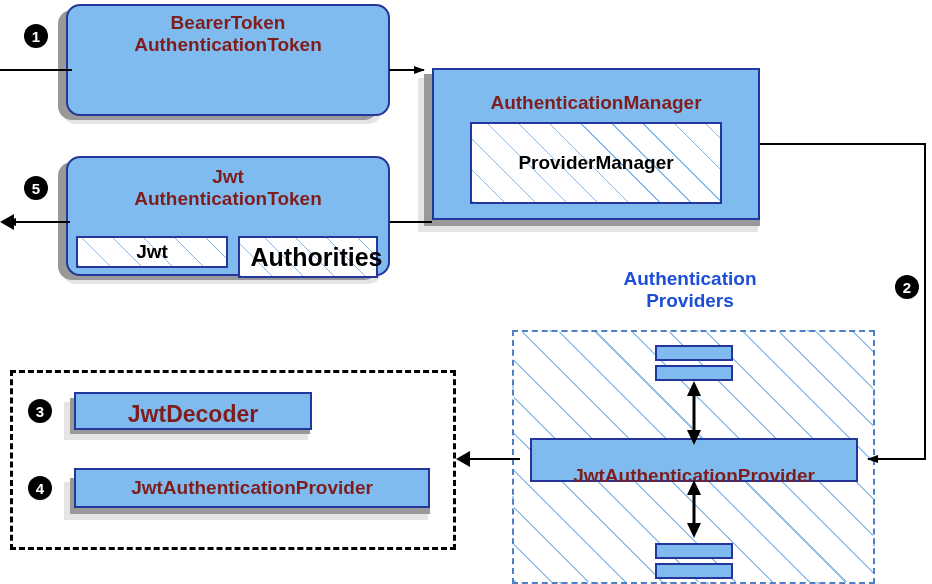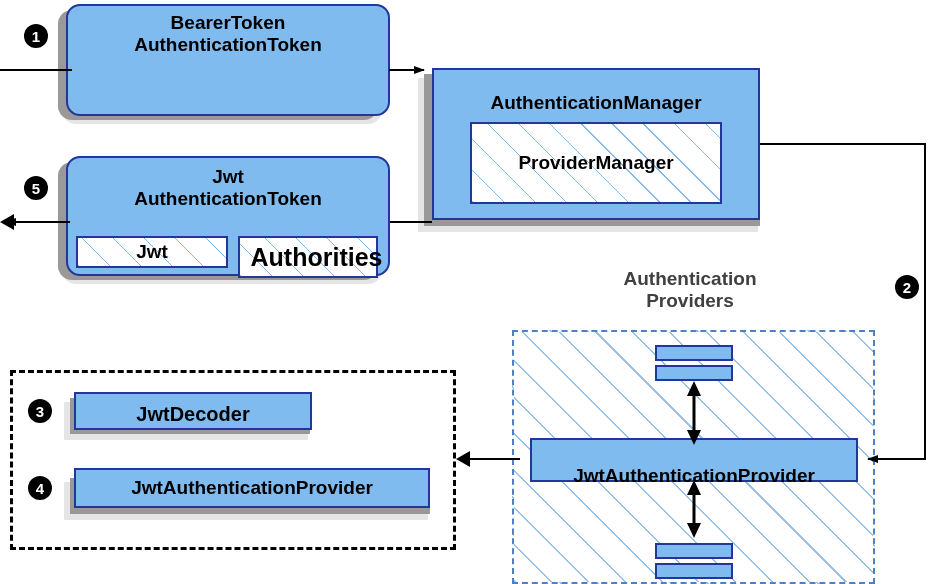--- a/index.html
+++ b/index.html
@@ -39,21 +39,21 @@
     align-items: center;
     color: #000000;
     font-weight: bold;
   }
   .node.rounded { border-radius: 14px; }
 
   .node-title {
     text-align: center;
     line-height: 1.15;
     font-weight: bold;
-    color: #000000;
+    color: #7f1d1d;
   }
 
   
   .slot {
     position: absolute;
     box-sizing: border-box;
     background-color: #ffffff;
     background-image: repeating-linear-gradient(
         45deg,
         rgba(125,180,235,0.95) 0px,
@@ -125,21 +125,21 @@
     left: 0; top: 0;
     width: 932px; height: 584px;
     z-index: 6;
     pointer-events: none;
   }
 
   .region-label {
     position: absolute;
     text-align: center;
     font-weight: bold;
-    color: #404040;
+    color: #1d4ed8;
     line-height: 1.15;
     z-index: 5;
   }
 </style>
 </head>
 <body>
 
 <div id="canvas">
 
   <svg id="wires" viewBox="0 0 932 584" width="932" height="584">
@@ -228,21 +228,21 @@
   <div class="shadow-dark" style="left:522px; top:446px; width:336px; height:44px;"></div>
   <div class="node" style="left:530px; top:438px; width:328px; height:44px; justify-content:center;">
     <div class="node-title" style="font-size:19px;margin-top:32px;">JwtAuthenticationProvider</div>
   </div>
 
   <div class="dash-region" style="left:10px; top:370px; width:446px; height:180px;"></div>
 
   <div class="shadow-light" style="left:64px; top:402px; width:244px; height:38px;"></div>
   <div class="shadow-dark" style="left:70px; top:398px; width:240px; height:36px;"></div>
   <div class="node" style="left:74px; top:392px; width:238px; height:38px; justify-content:center;">
-    <div class="node-title" style="font-size:20px;margin-top:7px;">JwtDecoder</div>
+    <div class="node-title" style="font-size:23px;margin-top:7px;">JwtDecoder</div>
   </div>
 
   <div class="shadow-light" style="left:64px; top:482px; width:364px; height:38px;"></div>
   <div class="shadow-dark" style="left:70px; top:478px; width:360px; height:36px;"></div>
   <div class="node" style="left:74px; top:468px; width:356px; height:40px; justify-content:center;">
     <div class="node-title" style="font-size:19px;">JwtAuthenticationProvider</div>
   </div>
 
   <div class="badge" style="left:24px; top:24px;">
     <span>1</span>

